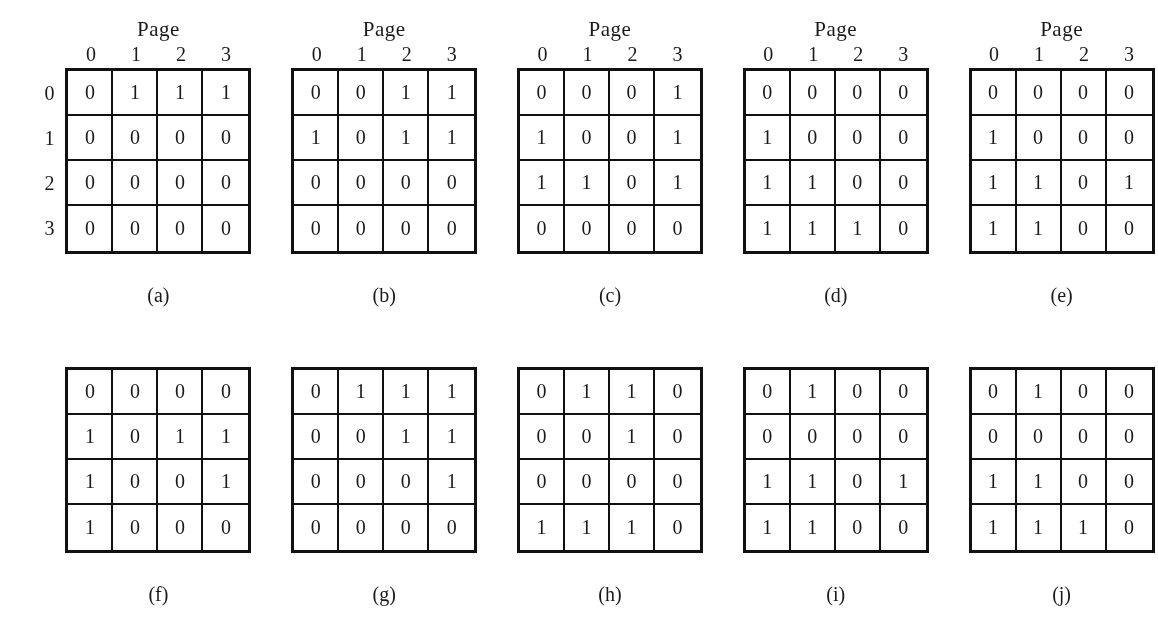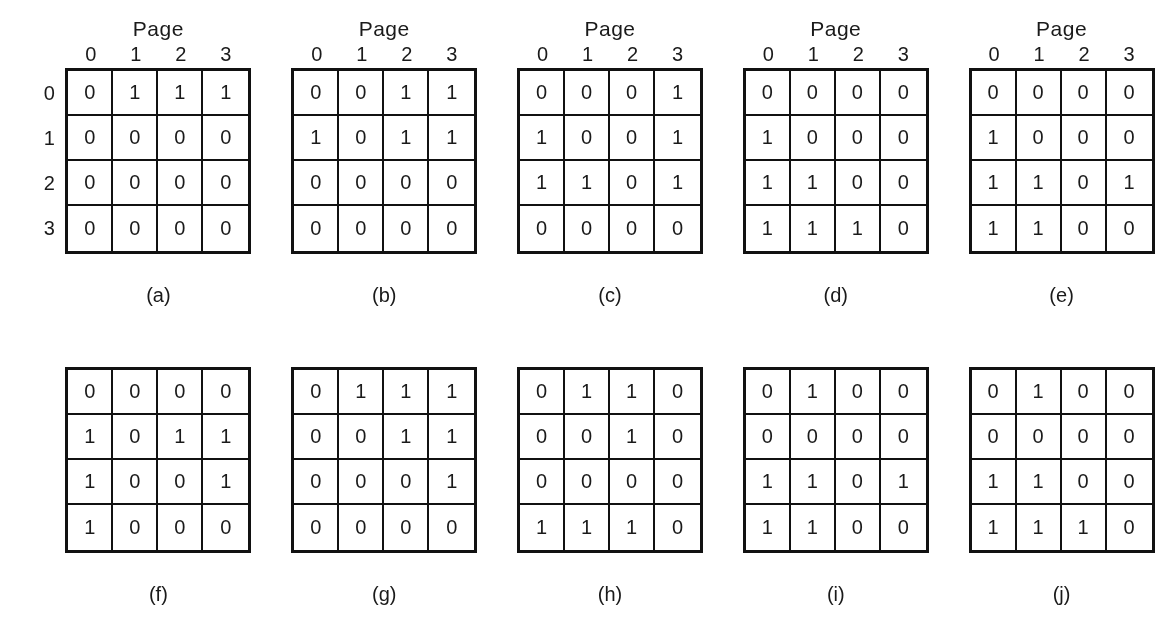--- a/index.html
+++ b/index.html
@@ -18,20 +18,21 @@
     column-gap: 33px;
     align-items: flex-start;
   }
   .matrix-row.top { padding-top: 16px; }
   .matrix-row.bottom { margin-top: 60px; }
   .matrix-block {
     width: 212px;
     display: flex;
     flex-direction: column;
     align-items: center;
+    font-family: Liberation Serif, serif;
   }
   .matrix-header {
     display: flex;
     flex-direction: column;
     align-items: center;
     width: 186px;
   }
   .page-title {
     font-size: 21px;
     line-height: 26px;

